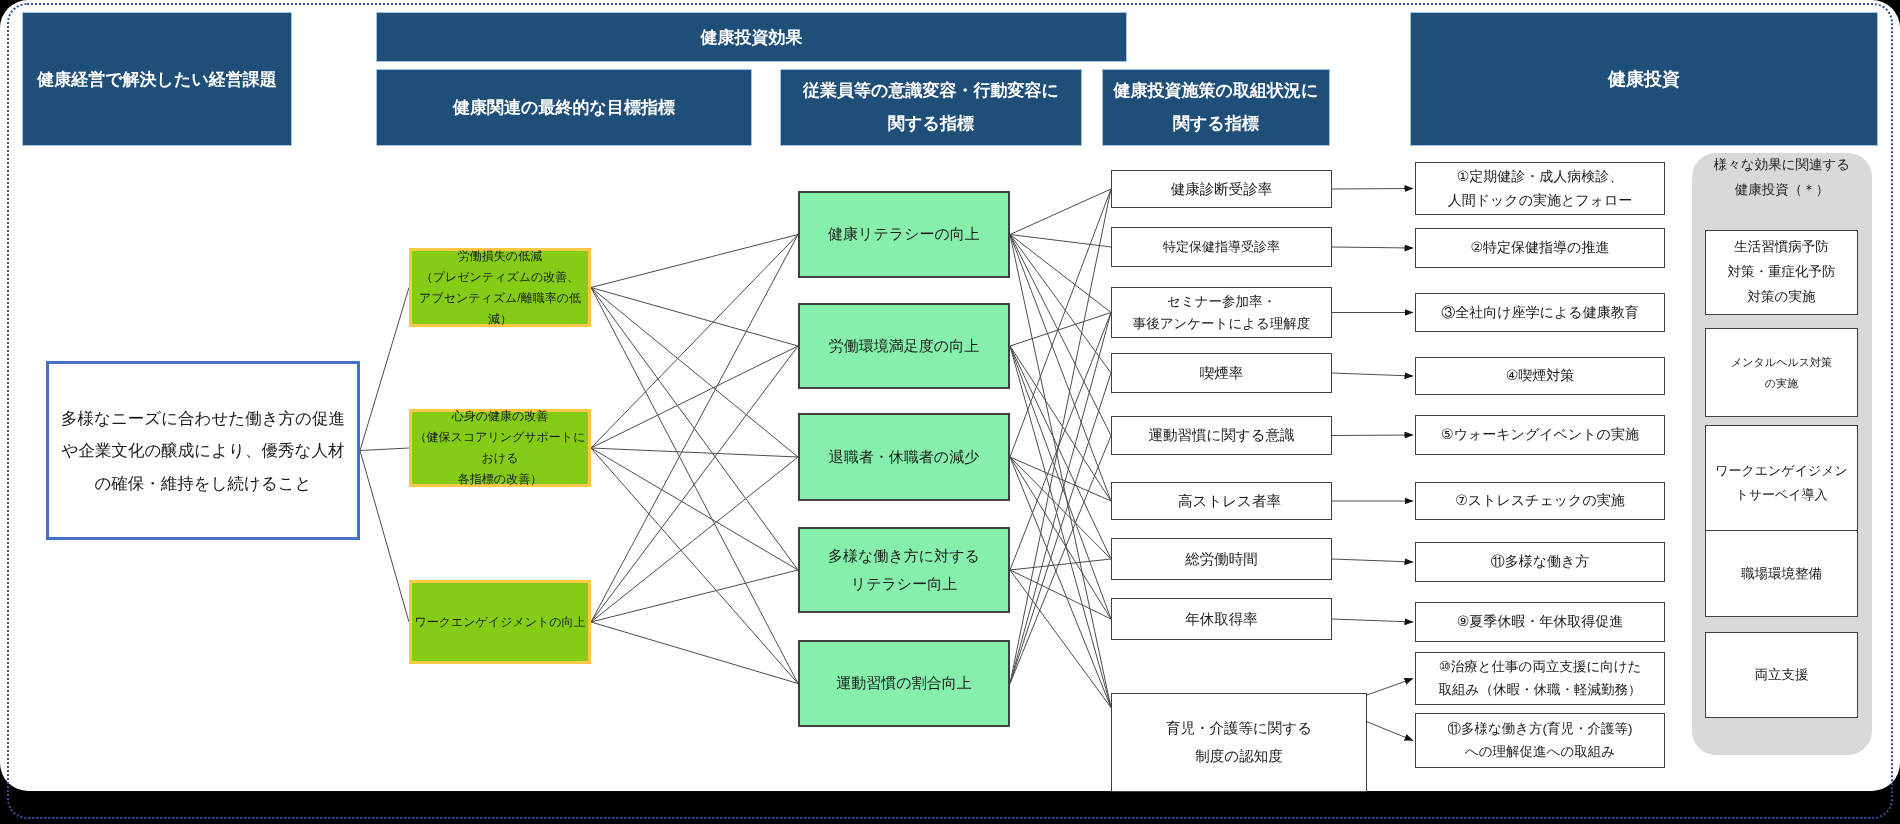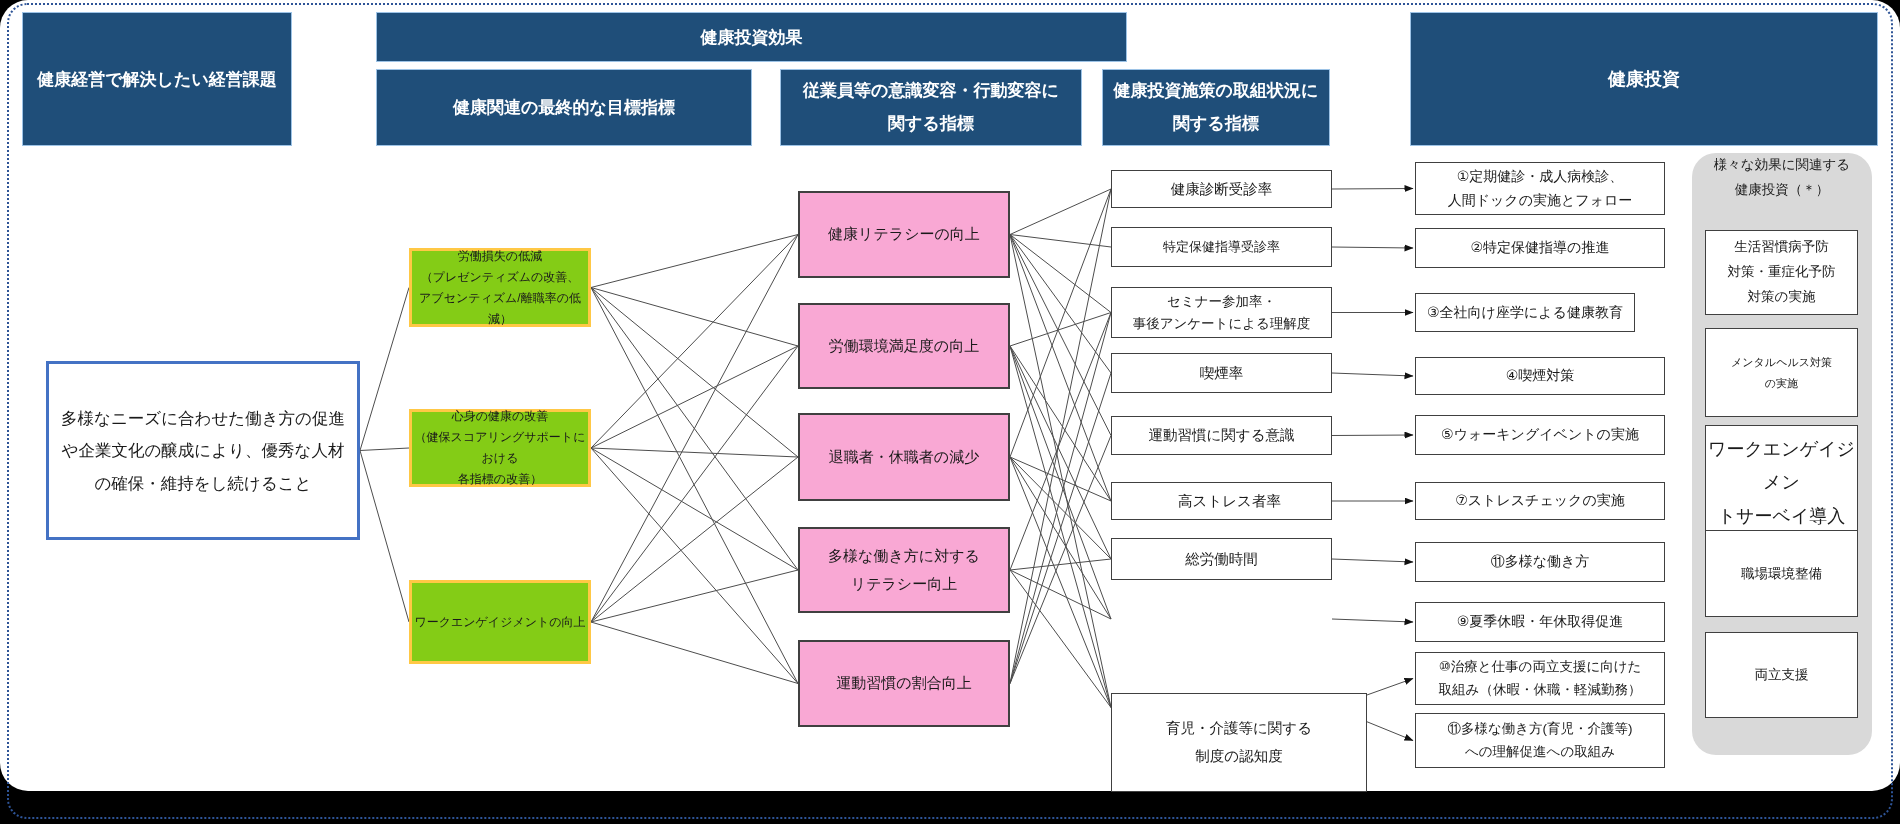--- a/index.html
+++ b/index.html
@@ -4,21 +4,21 @@
 <style>
   html,body{margin:0;padding:0;background:#000;}
   #stage{position:relative;width:1900px;height:824px;background:#000;overflow:hidden;
          font-family:"Liberation Sans","DejaVu Sans",sans-serif;}
   #sheet{position:absolute;left:0;top:0;width:1900px;height:791px;background:#fff;border-radius:28px;}
   #marquee{position:absolute;left:7px;top:3px;right:7px;bottom:5px;border:2px dotted #2E5497;border-radius:20px;pointer-events:none;}
   #edges-svg{position:absolute;left:0;top:0;width:1900px;height:824px;z-index:1;}
   .node{position:absolute;z-index:2;display:flex;align-items:center;justify-content:center;
         text-align:center;white-space:pre-line;box-sizing:border-box;color:#1a1a1a;}
   .hdr{background:#1F4E79;color:#fff;font-weight:bold;border:1px solid #9DC3E6;}
-  .box{background:#f9a8d4;border:2px solid #404040;}
+  .box{background:#86efac;border:2px solid #404040;}
   .thinbox{background:#fff;border:1.5px solid #404040;}
   .ybox{background:#84cc16;border:3px solid #FFC845;}
   .rootbox{background:#fff;border:3px solid #4472C4;}
   .panel{position:absolute;z-index:2;background:#D9D9D9;border-radius:24px;}
   .pbox{background:#fff;border:1.5px solid #404040;}
   .ptitle{background:transparent;}
 </style>
 </head>
 <body>
 
@@ -116,42 +116,43 @@
   <div id="c3-4" class="node box" style="left:798px;top:640px;width:212px;height:87px;font-size:15px;">運動習慣の割合向上</div>
 
   <div id="c4-0" class="node thinbox" style="left:1111px;top:170px;width:221px;height:38px;font-size:14.5px;">健康診断受診率</div>
   <div id="c4-1" class="node thinbox" style="left:1111px;top:227px;width:221px;height:40px;font-size:13px;">特定保健指導受診率</div>
   <div id="c4-2" class="node thinbox" style="left:1111px;top:287px;width:221px;height:51px;font-size:13.5px;line-height:1.6;">セミナー参加率・
 事後アンケートによる理解度</div>
   <div id="c4-3" class="node thinbox" style="left:1111px;top:353px;width:221px;height:40px;font-size:14.5px;">喫煙率</div>
   <div id="c4-4" class="node thinbox" style="left:1111px;top:416px;width:221px;height:39px;font-size:14.5px;">運動習慣に関する意識</div>
   <div id="c4-5" class="node thinbox" style="left:1111px;top:482px;width:221px;height:38px;font-size:14.5px;padding-left:16px;">高ストレス者率</div>
   <div id="c4-6" class="node thinbox" style="left:1111px;top:538px;width:221px;height:42px;font-size:14.5px;">総労働時間</div>
+  <div id="c4-7" class="node thinbox" style="left:1111px;top:598px;width:221px;height:42px;font-size:14.5px;">年休取得率</div>
   <div id="c4-8" class="node thinbox" style="left:1111px;top:658px;width:256px;height:99px;font-size:14.5px;line-height:1.9;margin-top:35px;">育児・介護等に関する
 制度の認知度</div>
 
   <div id="c5-0" class="node thinbox" style="left:1415px;top:162px;width:250px;height:53px;font-size:14px;line-height:1.7;">①定期健診・成人病検診、
 人間ドックの実施とフォロー</div>
   <div id="c5-1" class="node thinbox" style="left:1415px;top:228px;width:250px;height:40px;font-size:14px;">②特定保健指導の推進</div>
-  <div id="c5-2" class="node thinbox" style="left:1415px;top:293px;width:220px;height:39px;font-size:14px;">③全社向け座学による健康教育</div>
+  <div id="c5-2" class="node thinbox" style="left:1415px;top:293px;width:250px;height:39px;font-size:14px;font-family:Liberation Serif, serif;">③全社向け座学による健康教育</div>
   <div id="c5-3" class="node thinbox" style="left:1415px;top:357px;width:250px;height:38px;font-size:14px;">④喫煙対策</div>
   <div id="c5-4" class="node thinbox" style="left:1415px;top:415px;width:250px;height:40px;font-size:14px;">⑤ウォーキングイベントの実施</div>
   <div id="c5-5" class="node thinbox" style="left:1415px;top:482px;width:250px;height:38px;font-size:14px;">⑦ストレスチェックの実施</div>
   <div id="c5-6" class="node thinbox" style="left:1415px;top:542px;width:250px;height:40px;font-size:14px;">⑪多様な働き方</div>
   <div id="c5-7" class="node thinbox" style="left:1415px;top:602px;width:250px;height:40px;font-size:14px;">⑨夏季休暇・年休取得促進</div>
   <div id="c5-8" class="node thinbox" style="left:1415px;top:652px;width:250px;height:53px;font-size:13.5px;line-height:1.65;">⑩治療と仕事の両立支援に向けた
 取組み（休暇・休職・軽減勤務）</div>
   <div id="c5-9" class="node thinbox" style="left:1415px;top:713px;width:250px;height:55px;font-size:13.5px;line-height:1.65;">⑪多様な働き方(育児・介護等)
 への理解促進への取組み</div>
 
   <div class="panel" style="left:1692px;top:153px;width:180px;height:602px;"></div>
   <div class="node ptitle" style="left:1697px;top:150px;width:170px;height:55px;font-size:13.5px;line-height:1.8;">様々な効果に関連する
 健康投資（＊）</div>
   <div class="node pbox" style="left:1705px;top:230px;width:153px;height:85px;font-size:13.5px;line-height:1.85;">生活習慣病予防
 対策・重症化予防
 対策の実施</div>
   <div class="node pbox" style="left:1705px;top:328px;width:153px;height:89px;font-size:11px;line-height:1.85;">メンタルヘルス対策
 の実施</div>
-  <div class="node pbox" style="left:1705px;top:425px;width:153px;height:116px;font-size:18px;line-height:1.85;">ワークエンゲイジメン
+  <div class="node pbox" style="left:1705px;top:425px;width:153px;height:116px;font-size:13px;line-height:1.85;">ワークエンゲイジメン
 トサーベイ導入</div>
   <div class="node pbox" style="left:1705px;top:530px;width:153px;height:87px;font-size:13.5px;">職場環境整備</div>
   <div class="node pbox" style="left:1705px;top:632px;width:153px;height:86px;font-size:13.5px;">両立支援</div>
 </div>
 
 </body></html>

